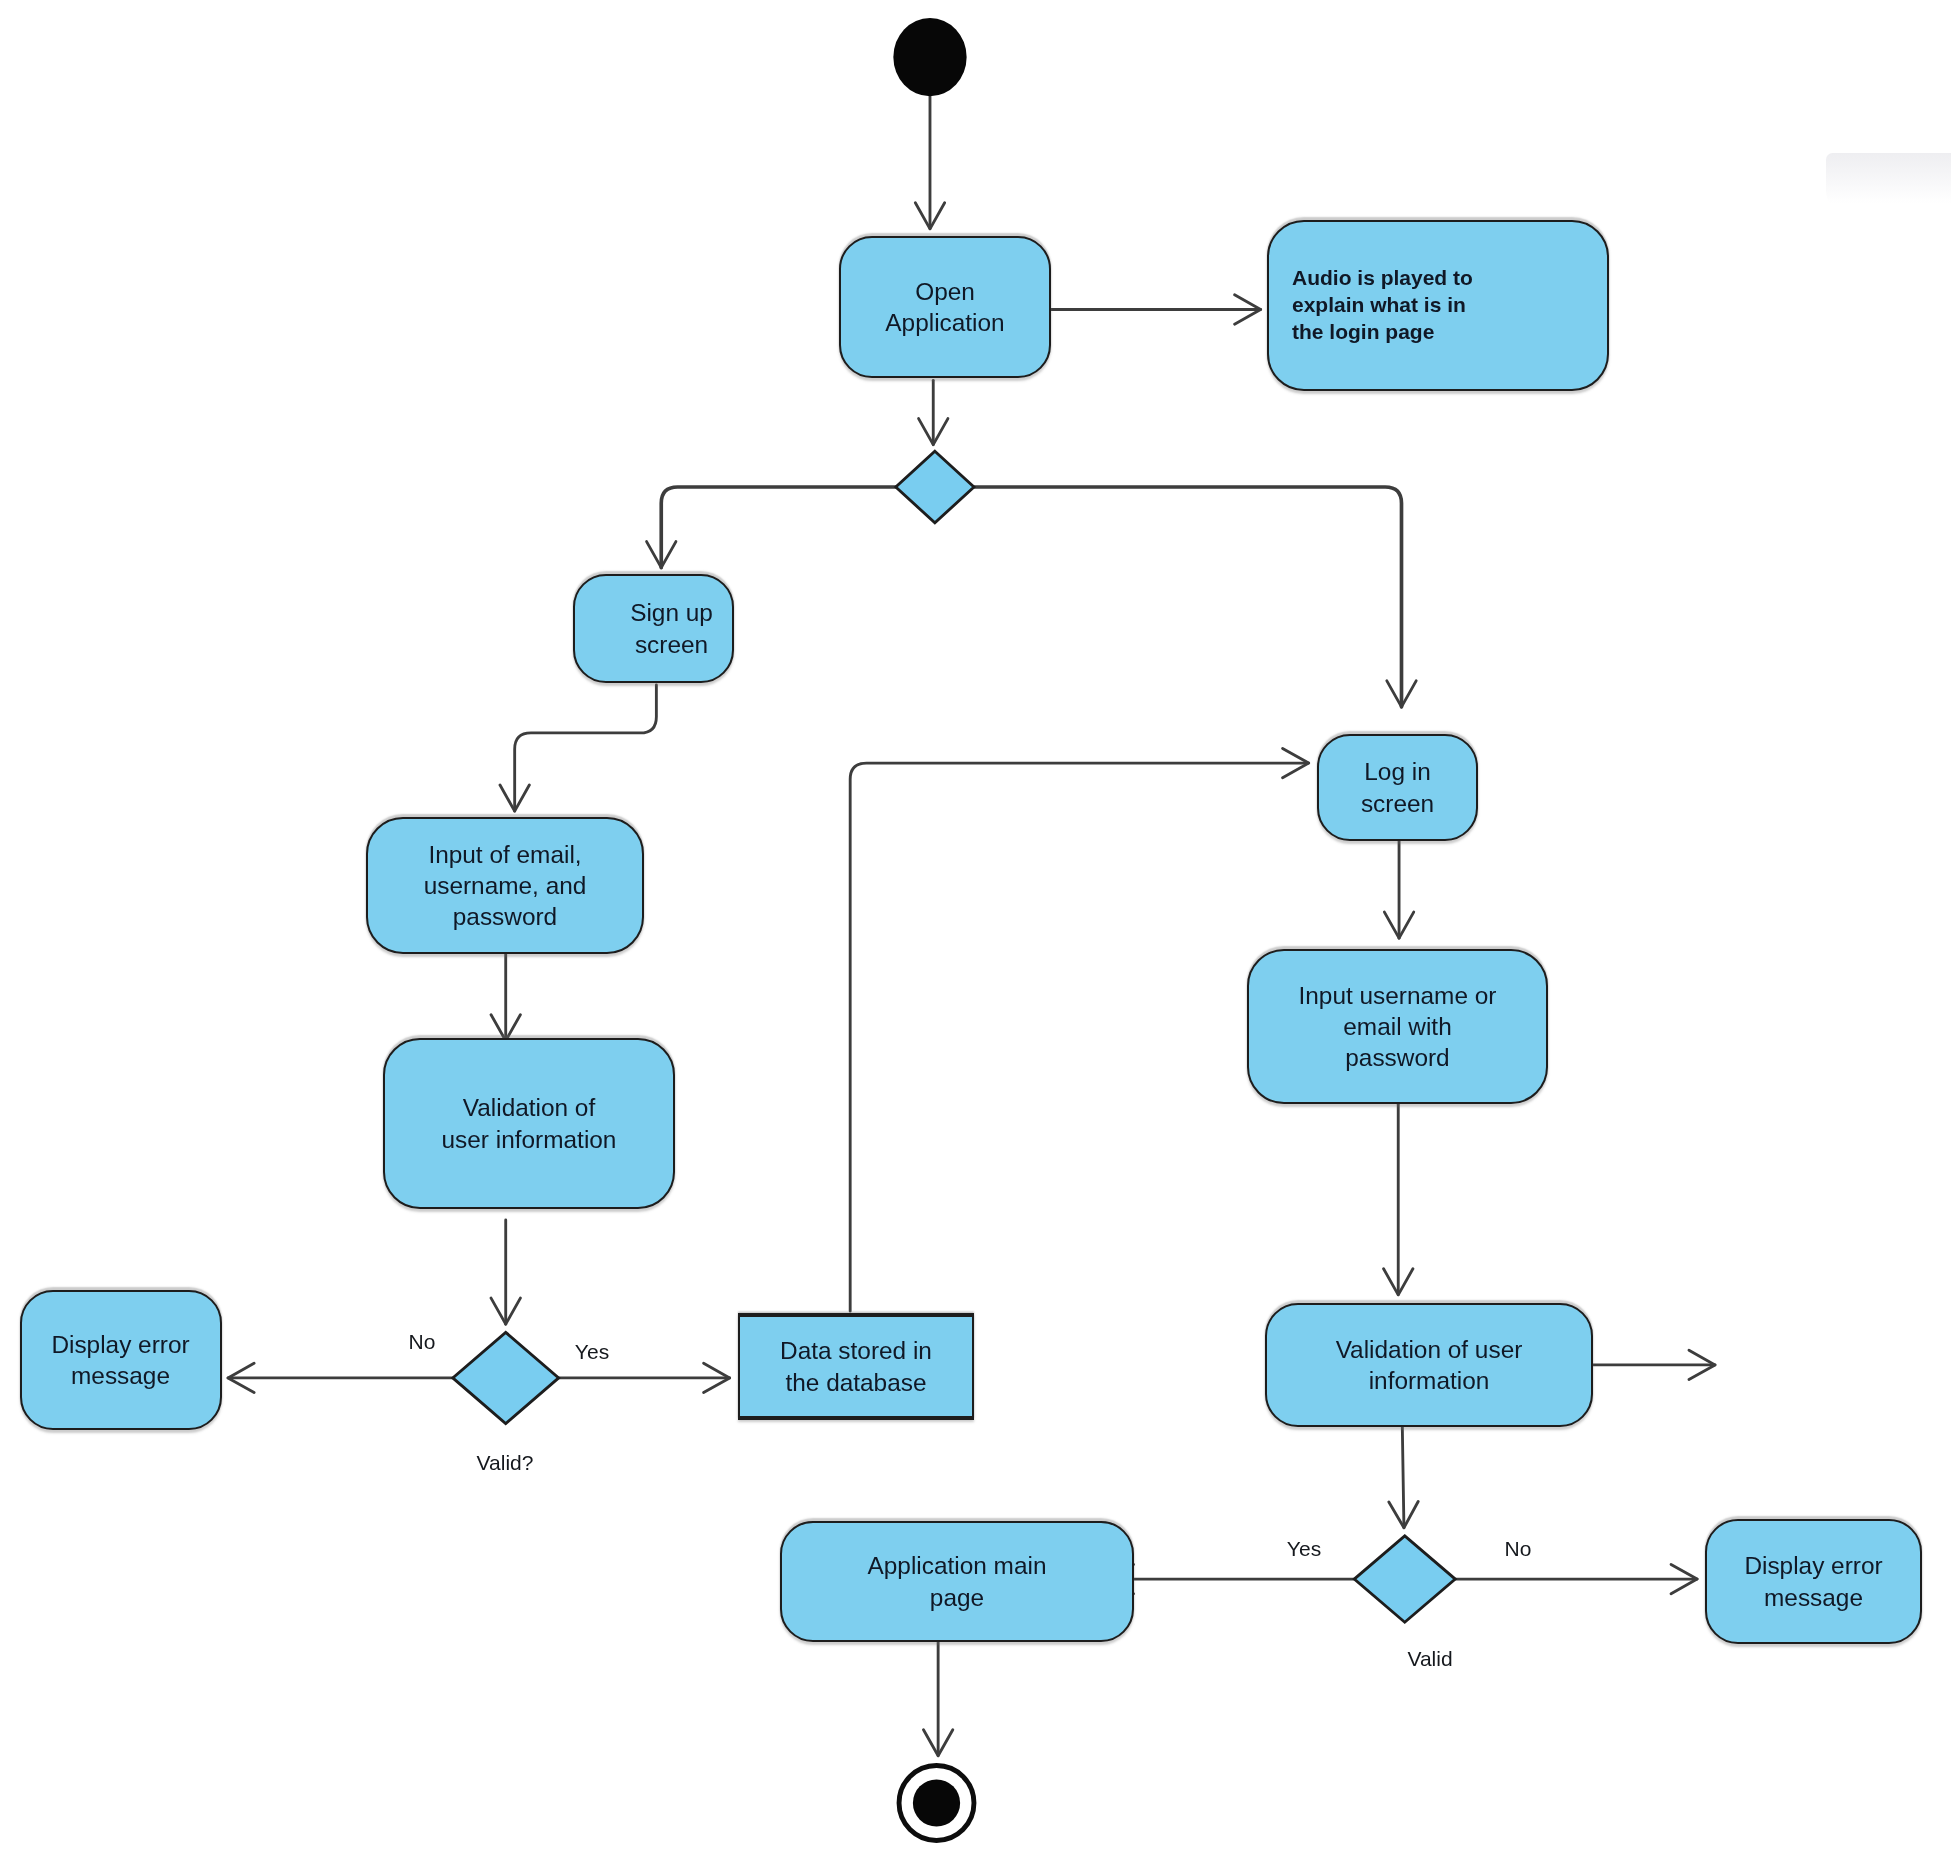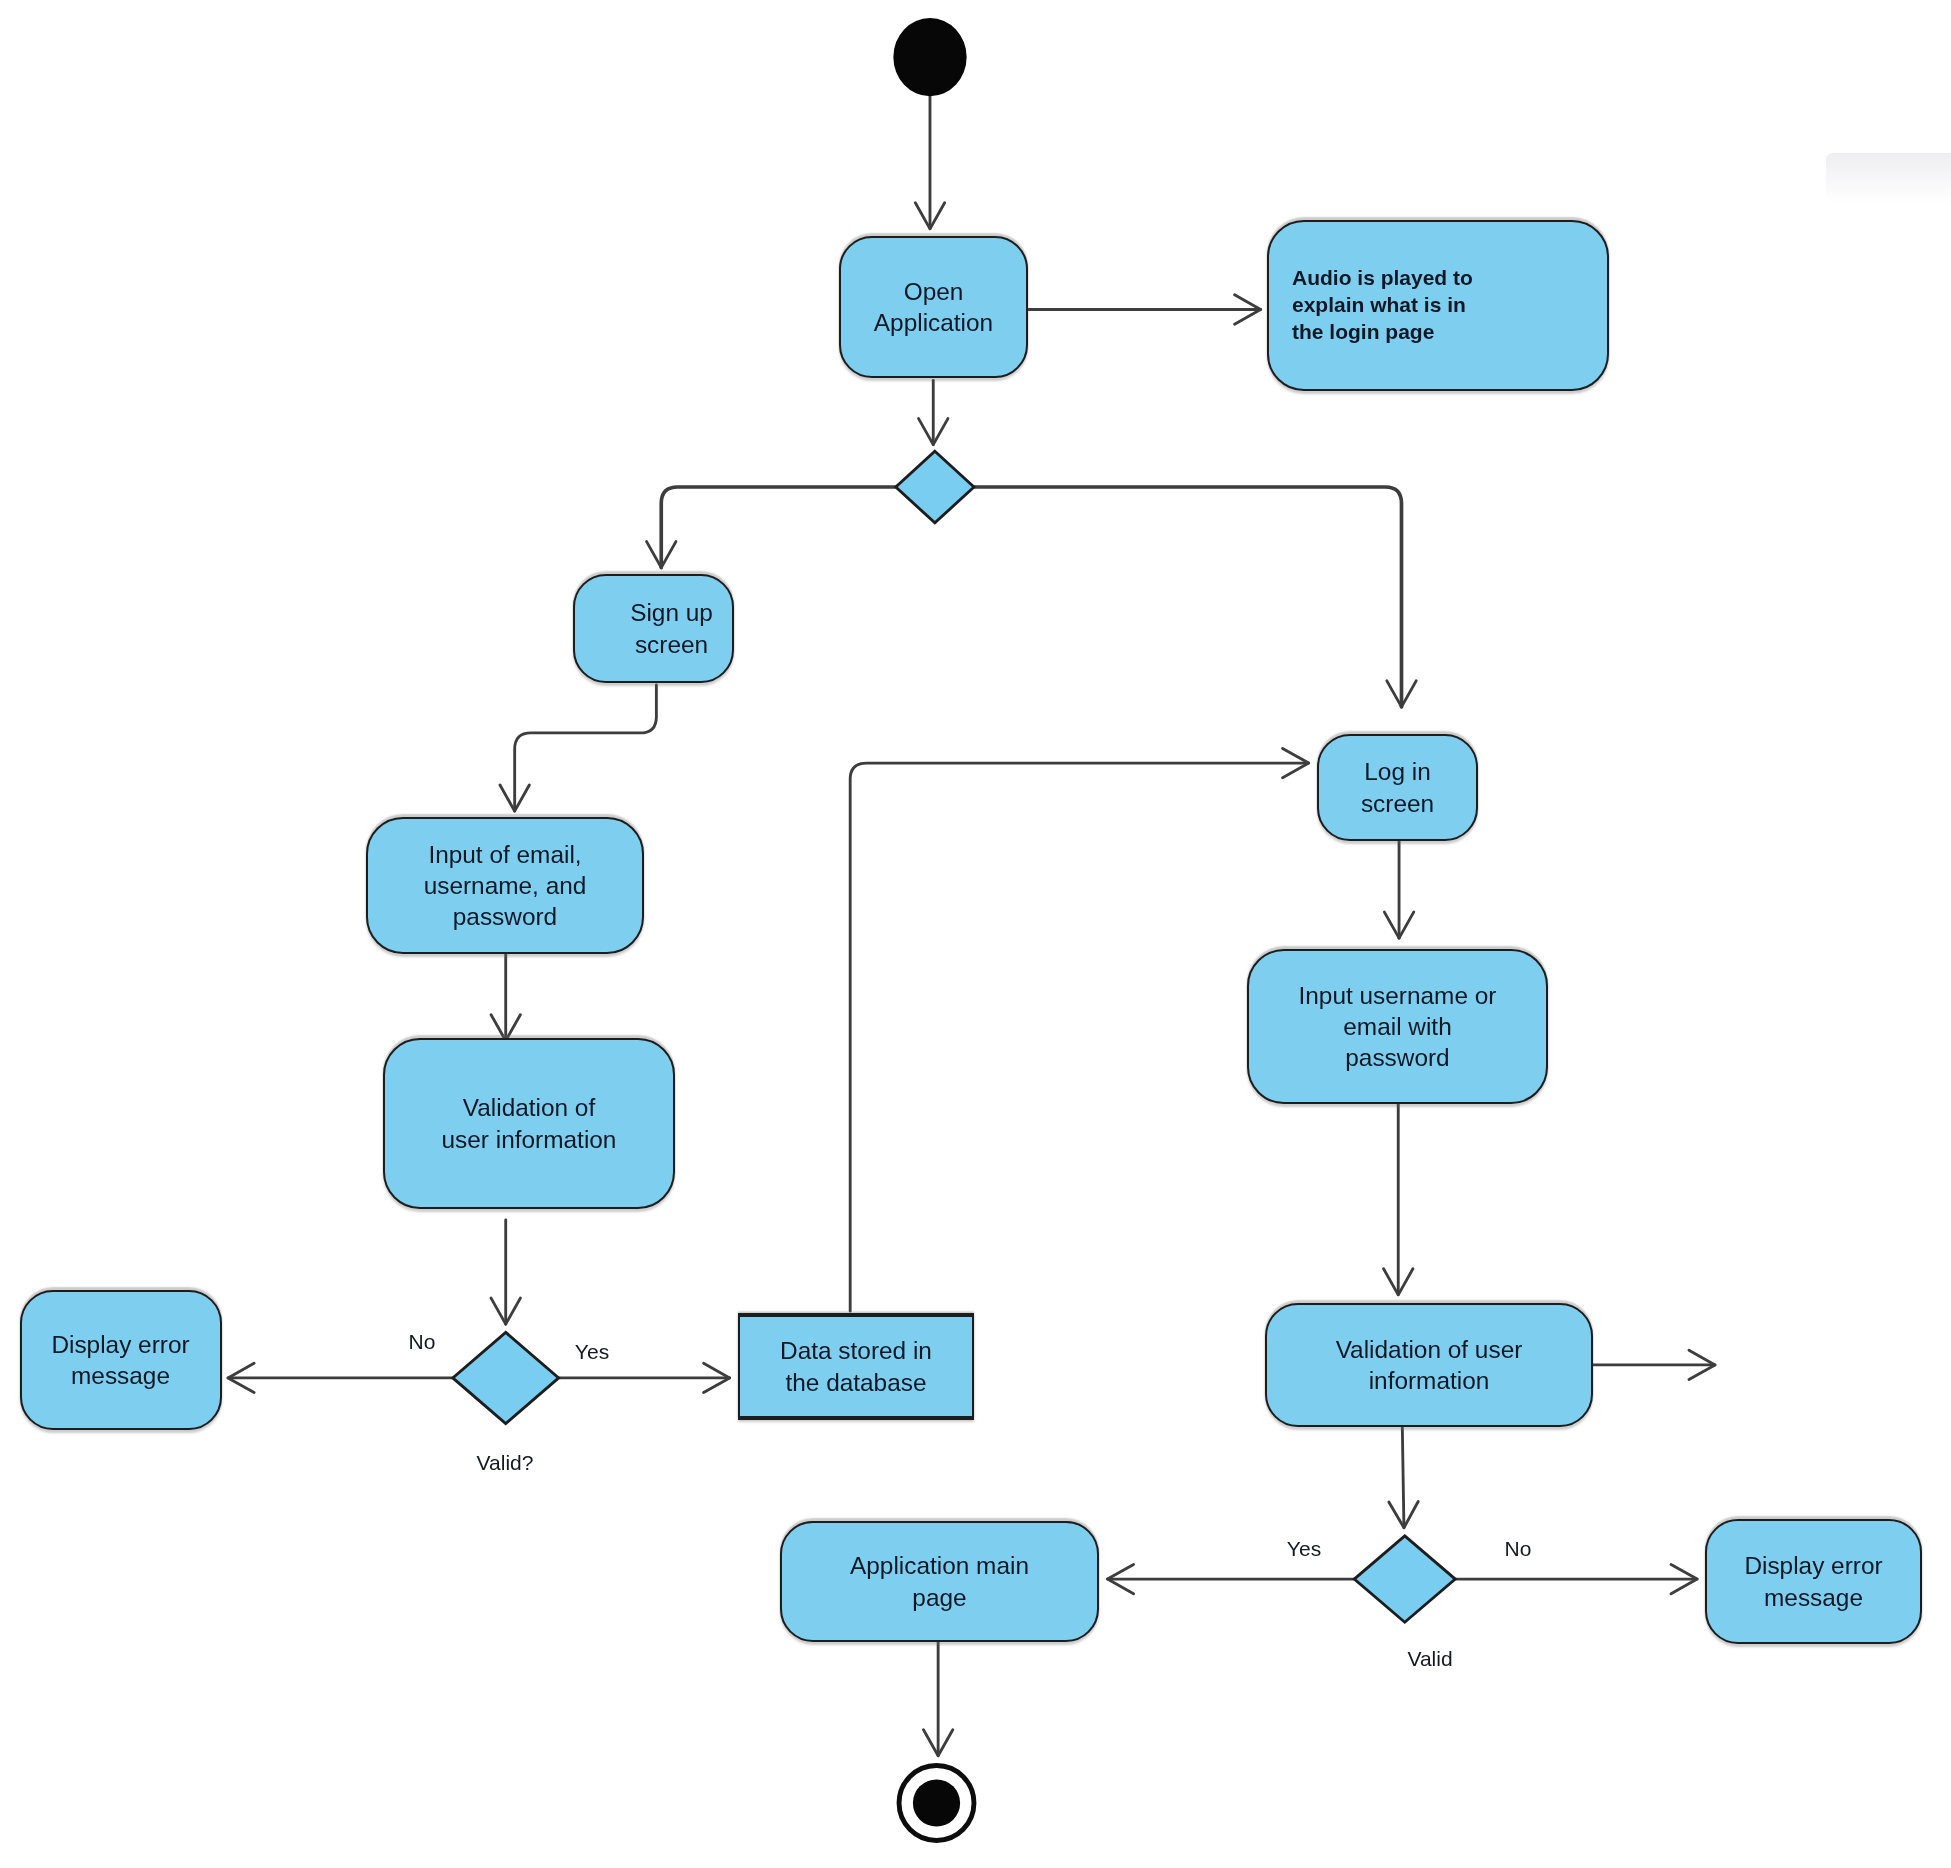--- a/index.html
+++ b/index.html
@@ -83,21 +83,21 @@
     <path d="M1152,2016 L1152,2156" marker-end="url(#arrow)"></path>
 
     <ellipse cx="1142" cy="70" rx="45" ry="48" fill="#070707"></ellipse>
     <polygon points="1148,554 1196,598 1148,642 1100,598" fill="var(--diamond-fill,#79CDF0)" stroke="var(--border,#1d1d1d)" stroke-width="3.5"></polygon>
     <polygon points="621,1636 686,1692 621,1748 556,1692" fill="var(--diamond-fill,#79CDF0)" stroke="var(--border,#1d1d1d)" stroke-width="3.5"></polygon>
     <polygon points="1725,1886 1787,1939 1725,1992 1663,1939" fill="var(--diamond-fill,#79CDF0)" stroke="var(--border,#1d1d1d)" stroke-width="3.5"></polygon>
     <circle cx="1150" cy="2214" r="46" fill="none" stroke="#0d0d0d" stroke-width="6"></circle>
     <circle cx="1150" cy="2214" r="29" fill="#070707"></circle>
   </svg>
 
-  <div class="node r-md" style="left:839px;top:236px;width:189px;height:142px;">Open
+  <div class="node r-md" style="left:839px;top:236px;width:212px;height:142px;">Open
 Application</div>
 
   <div class="node r-lg note" style="left:1267px;top:220px;width:342px;height:171px;">Audio is played to
 explain what is in
 the login page</div>
 
   <div class="node r-md" style="left:573px;top:574px;width:161px;height:109px;padding-left:36px;">Sign up
 screen</div>
 
   <div class="node r-md" style="left:1317px;top:734px;width:161px;height:107px;">Log in
@@ -117,21 +117,21 @@
   <div class="node r-md" style="left:19.5px;top:1290px;width:202px;height:140px;">Display error
 message</div>
 
   <div class="node rect" style="left:738px;top:1313px;width:236px;height:107px;">Data stored in
 the database</div>
 
   <div class="node r-md" style="left:1265px;top:1303px;width:328px;height:124px;">Validation of user
 information</div>
 
 
-  <div class="node r-md" style="left:780px;top:1521px;width:319px;height:121px;">Application main
+  <div class="node r-md" style="left:780px;top:1521px;width:354px;height:121px;">Application main
 page</div>
 
   <div class="node r-md" style="left:1705px;top:1519px;width:217px;height:125px;">Display error
 message</div>
 
   <div class="edge-label" style="left:422px;top:1342px;">No</div>
   <div class="edge-label" style="left:592px;top:1352px;">Yes</div>
   <div class="edge-label" style="left:505px;top:1463px;">Valid?</div>
   <div class="edge-label" style="left:1304px;top:1549px;">Yes</div>
   <div class="edge-label" style="left:1518px;top:1549px;">No</div>

